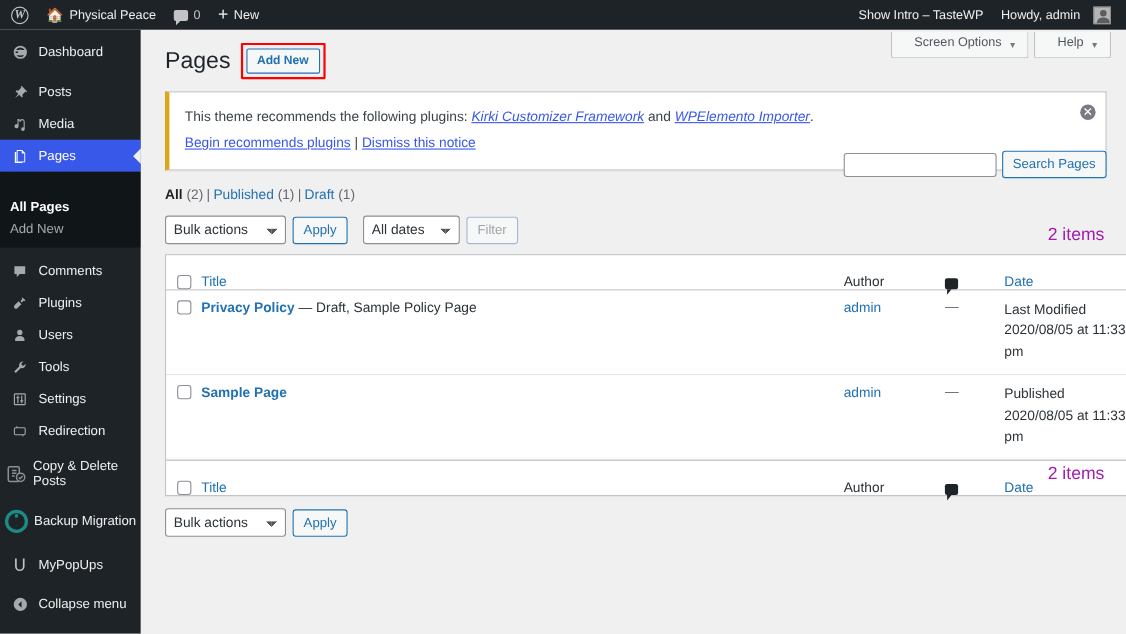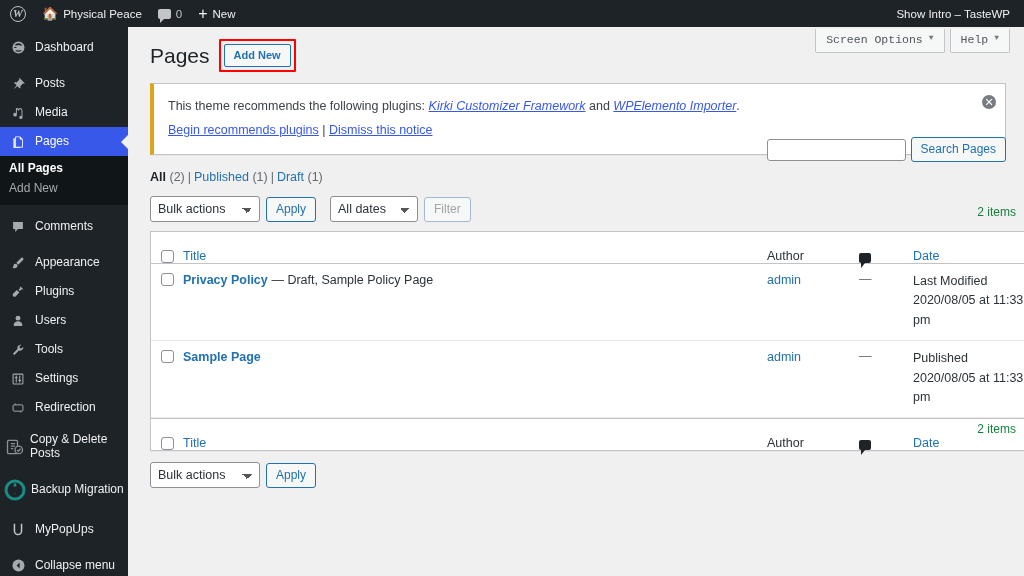--- a/index.html
+++ b/index.html
@@ -86,21 +86,21 @@
   .menu-item.current {
     background: #3858e9; color: #fff; font-weight: 400;
   }
   .menu-item.current:after {
     content: ""; position: absolute; right: -1px; top: 50%;
     margin-top: -8px;
     border-top: 8px solid transparent;
     border-bottom: 8px solid transparent;
     border-right: 8px solid #f0f0f1;
   }
-  .submenu { background: #101517; padding: 2px 0 7px 0; }
+  .submenu { background: #101517; padding: 22px 0 7px 0; }
   .submenu .sub-item {
     display: block; padding: 3px 0 3px 9px;
     font-size: 12px; color: #a7aaad;
   }
   .submenu .sub-item.current { color: #fff; font-weight: bold; }
   .micon {
     width: 18px; height: 18px; flex: 0 0 18px;
     display: flex; align-items: center; justify-content: center;
     color: #a7aaad; font-size: 13px;
   }
@@ -117,26 +117,26 @@
 
   #screen-meta {
     position: absolute; right: 14px; top: 2px;
     display: flex; gap: 0;
   }
   .meta-tab {
     background: #f6f7f7;
     border: 1px solid #c3c4c7;
     border-top: none;
     border-radius: 0 0 2px 2px;
-    padding: 5px 10px 6px 10px;
+    padding: 5px 10px 6px 20px;
     font-size: 11.5px;
     color: #50575e;
     margin-left: 5px;
     line-height: 1;
-    display: flex; align-items: flex-start; gap: 6px; font-family: Liberation Mono, monospace;
+    display: flex; align-items: flex-end; gap: 6px;
   }
   .caret { font-size: 8px; color: #787c82; }
 
   .page-head {
     padding: 12px 0 0 22px;
     display: flex; align-items: center; gap: 0;
   }
   h1.page-title {
     font-size: 21px; font-weight: 400; color: #1d2327;
     margin: 0; padding: 0 9px 0 0; line-height: 1.3;
@@ -246,22 +246,22 @@
     background-position:
       calc(100% - 12px) calc(50% + 1px),
       calc(100% - 7px) calc(50% + 1px);
     background-size: 5px 5px, 5px 5px;
     background-repeat: no-repeat;
     outline: none;
   }
   select.bulk { width: 110px; }
   select.dates { width: 88px; }
   .items-count {
-    position: absolute; right: 8px;
-    font-size: 12px; color: #15803d;
+    position: absolute; right: 20px;
+    font-size: 16px; color: #a21caf;
   }
   .tnav-top-count { top: 178px; }
 
   
   .wp-table {
     margin: 9px 18px 0 22px;
     background: #fff;
     border: 1px solid #c3c4c7;
     border-radius: 0;
     box-shadow: 0 1px 1px rgba(0,0,0,.04);
@@ -335,20 +335,24 @@
     </div>
     <div class="ab-item">
       <span class="plus-glyph">+</span>
       <span>New</span>
     </div>
   </div>
   <div class="ab-right">
     <div class="ab-item">
       <span>Show Intro – TasteWP</span>
     </div>
+    <div class="ab-item">
+      <span>Howdy, admin</span>
+      <span class="avatar-box"></span>
+    </div>
   </div>
 </div>
 
 <div id="sidebar">
 
   <div class="menu-item sep" style="margin-top:6px;">
     <span class="micon">
       <svg width="15" height="15" viewBox="0 0 20 20" fill="#a7aaad">
           <path d="M10 2a8 8 0 108 8 8 8 0 00-8-8zm0 2.2a5.8 5.8 0 015.2 3.2h-3.3a2.9 2.9 0 00-1.9-.7 2.9 2.9 0 00-1.9.7H4.8A5.8 5.8 0 0110 4.2zm-5.7 5h3a2.9 2.9 0 000 1.6h-3a5.6 5.6 0 010-1.6zM10 15.8a5.8 5.8 0 01-4.6-2.3h3.1a2.9 2.9 0 003 0h3.1a5.8 5.8 0 01-4.6 2.3z"></path>
         </svg>
@@ -391,28 +395,20 @@
 
   <div class="menu-item sep">
     <span class="micon">
       <svg width="14" height="14" viewBox="0 0 20 20" fill="#a7aaad">
           <path d="M3 3h14v10h-7l-4 4v-4H3z"></path>
         </svg>
     </span>
     <span class="mlabel">Comments</span>
   </div>
 
-  <div class="menu-item sep">
-    <span class="micon">
-      <svg width="14" height="14" viewBox="0 0 20 20" fill="#a7aaad">
-          <path d="M17.2 2.8a2 2 0 00-2.8 0L7.6 9.6l2.8 2.8 6.8-6.8a2 2 0 000-2.8zM6.4 11.2c-1.6 0-2.9 1.3-2.9 2.9 0 1.2-.5 2.1-1.2 2.6 1 .5 2 .8 3 .8 2.2 0 4-1.5 4-3.4a2.9 2.9 0 00-2.9-2.9z"></path>
-        </svg>
-    </span>
-    <span class="mlabel">Appearance</span>
-  </div>
 
   <div class="menu-item">
     <span class="micon">
       <svg width="14" height="14" viewBox="0 0 20 20" fill="#a7aaad">
           <path d="M13.5 2l-1.1 1.1 1 1-2.6 2.6 1.8 1.8 2.6-2.6 1 1L17.3 5.8zM8.4 7.1L3.2 12.3c-1 1-1 2.6 0 3.6s2.6 1 3.6 0l5.2-5.2z"></path>
         </svg>
     </span>
     <span class="mlabel">Plugins</span>
   </div>
 

